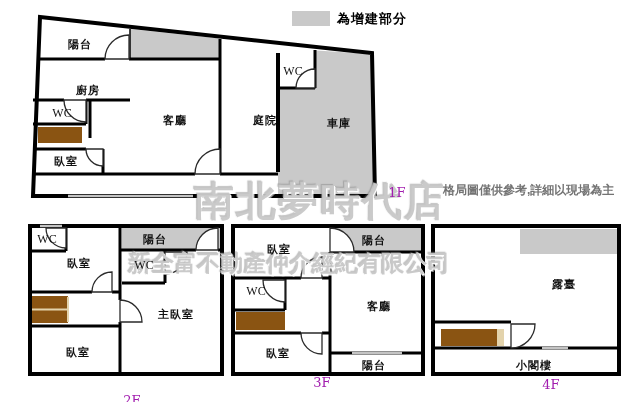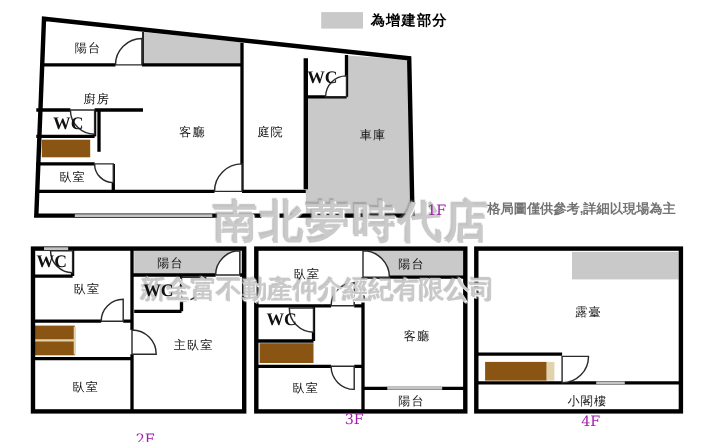--- a/index.html
+++ b/index.html
@@ -3,24 +3,24 @@
 <meta charset="utf-8">
 <style>
   html,body{margin:0;padding:0;background:#fff;}
   #canvas{
     position:relative;width:640px;height:402px;background:#fff;overflow:hidden;
     font-family:"Liberation Sans", sans-serif;
   }
   svg{position:absolute;left:0;top:0;z-index:1;}
   .room-label{
     position:absolute;transform:translate(-50%,-50%);
-    font-size:11px;font-weight:400;color:#111;white-space:nowrap;z-index:3;
+    font-size:11px;font-weight:700;color:#111;white-space:nowrap;z-index:3;
     letter-spacing:1px;
   }
-  .wc-label{letter-spacing:0;font-family:"Liberation Serif", serif;font-weight:700;font-size:16px;}
+  .wc-label{letter-spacing:0;font-family:"Liberation Serif", serif;font-weight:400;font-size:12px;}
   .floor-label{
     position:absolute;transform:translate(-50%,-50%);
     font-family:"DejaVu Serif", serif;font-size:13px;color:#a21caf;z-index:3;white-space:nowrap;
   }
   .legend-label{
     position:absolute;left:337px;top:19px;transform:translateY(-50%);
     font-size:13px;font-weight:700;color:#000;z-index:3;white-space:nowrap;letter-spacing:1px;
   }
   .disclaimer{
     position:absolute;left:443px;top:190px;transform:translateY(-50%);
@@ -143,38 +143,38 @@
   <div class="watermark wm-company">新全富不動產仲介經紀有限公司</div>
 
   <span class="legend-label">為增建部分</span>
   <span class="disclaimer">格局圖僅供參考,詳細以現場為主</span>
 
   <span class="room-label" style="left:80px;top:44px">陽台</span>
   <span class="room-label" style="left:88px;top:90px">廚房</span>
   <span class="room-label wc-label" style="left:62px;top:113px">WC</span>
   <span class="room-label" style="left:66px;top:161px">臥室</span>
   <span class="room-label" style="left:175px;top:120px">客廳</span>
-  <span class="room-label" style="left:246px;top:120px">庭院</span>
+  <span class="room-label" style="left:265px;top:120px">庭院</span>
   <span class="room-label wc-label" style="left:293px;top:71px">WC</span>
   <span class="room-label" style="left:339px;top:123px">車庫</span>
   <span class="floor-label" style="left:397px;top:192px">1F</span>
 
   <span class="room-label wc-label" style="left:47px;top:239px">WC</span>
   <span class="room-label" style="left:79px;top:263px">臥室</span>
   <span class="room-label" style="left:155px;top:239px">陽台</span>
   <span class="room-label wc-label" style="left:144px;top:265px">WC</span>
   <span class="room-label" style="left:176px;top:314px">主臥室</span>
   <span class="room-label" style="left:78px;top:352px">臥室</span>
   <span class="floor-label" style="left:132px;top:400px">2F</span>
 
   <span class="room-label" style="left:279px;top:249px">臥室</span>
   <span class="room-label" style="left:374px;top:240px">陽台</span>
   <span class="room-label wc-label" style="left:256px;top:291px">WC</span>
   <span class="room-label" style="left:379px;top:306px">客廳</span>
   <span class="room-label" style="left:278px;top:353px">臥室</span>
   <span class="room-label" style="left:374px;top:365px">陽台</span>
   <span class="floor-label" style="left:322px;top:382px">3F</span>
 
-  <span class="room-label" style="left:535px;top:284px">露臺</span>
+  <span class="room-label" style="left:564px;top:284px">露臺</span>
   <span class="room-label" style="left:534px;top:365px">小閣樓</span>
-  <span class="floor-label" style="left:537px;top:384px">4F</span>
+  <span class="floor-label" style="left:551px;top:384px">4F</span>
 
 </div>
 
 </body></html>

